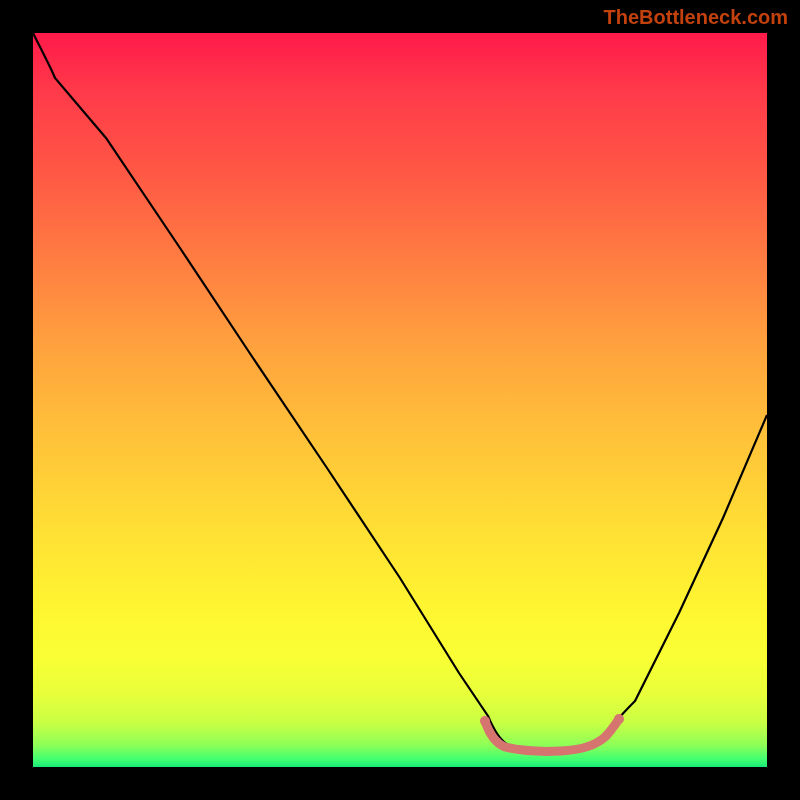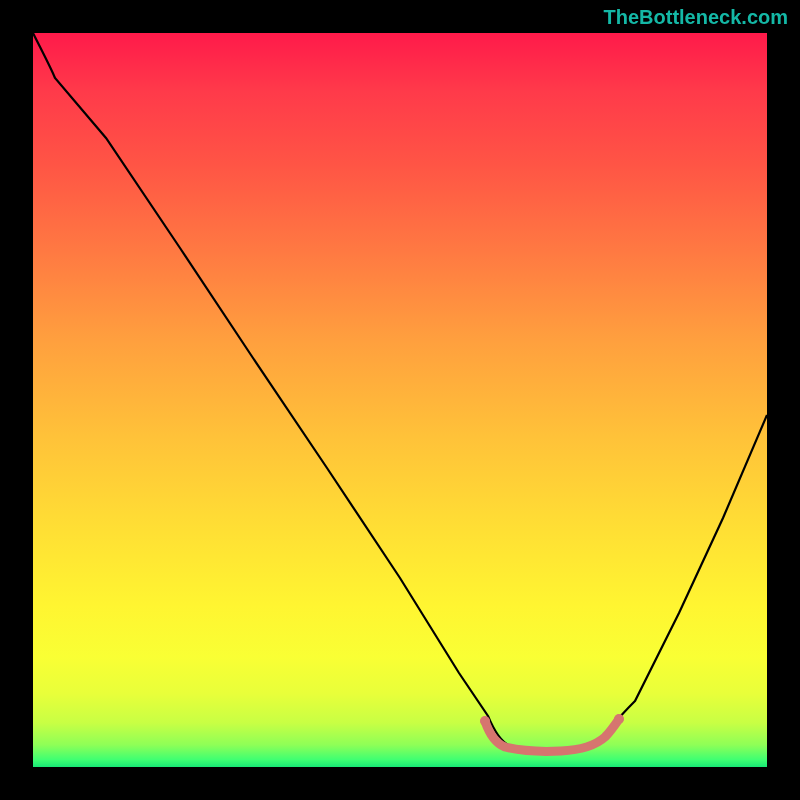--- a/index.html
+++ b/index.html
@@ -7,21 +7,21 @@
     width: 800px;
     height: 800px;
     background: #000;
     position: relative;
     font-family: Arial, sans-serif;
   }
   .watermark {
     position: absolute;
     top: 6px;
     right: 12px;
-    color: #14b8a6;
+    color: #c2410c;
     font-size: 20px;
     font-weight: bold;
     z-index: 10;
   }
   .plot-area {
     position: absolute;
     left: 33px;
     top: 33px;
     width: 734px;
     height: 734px;

